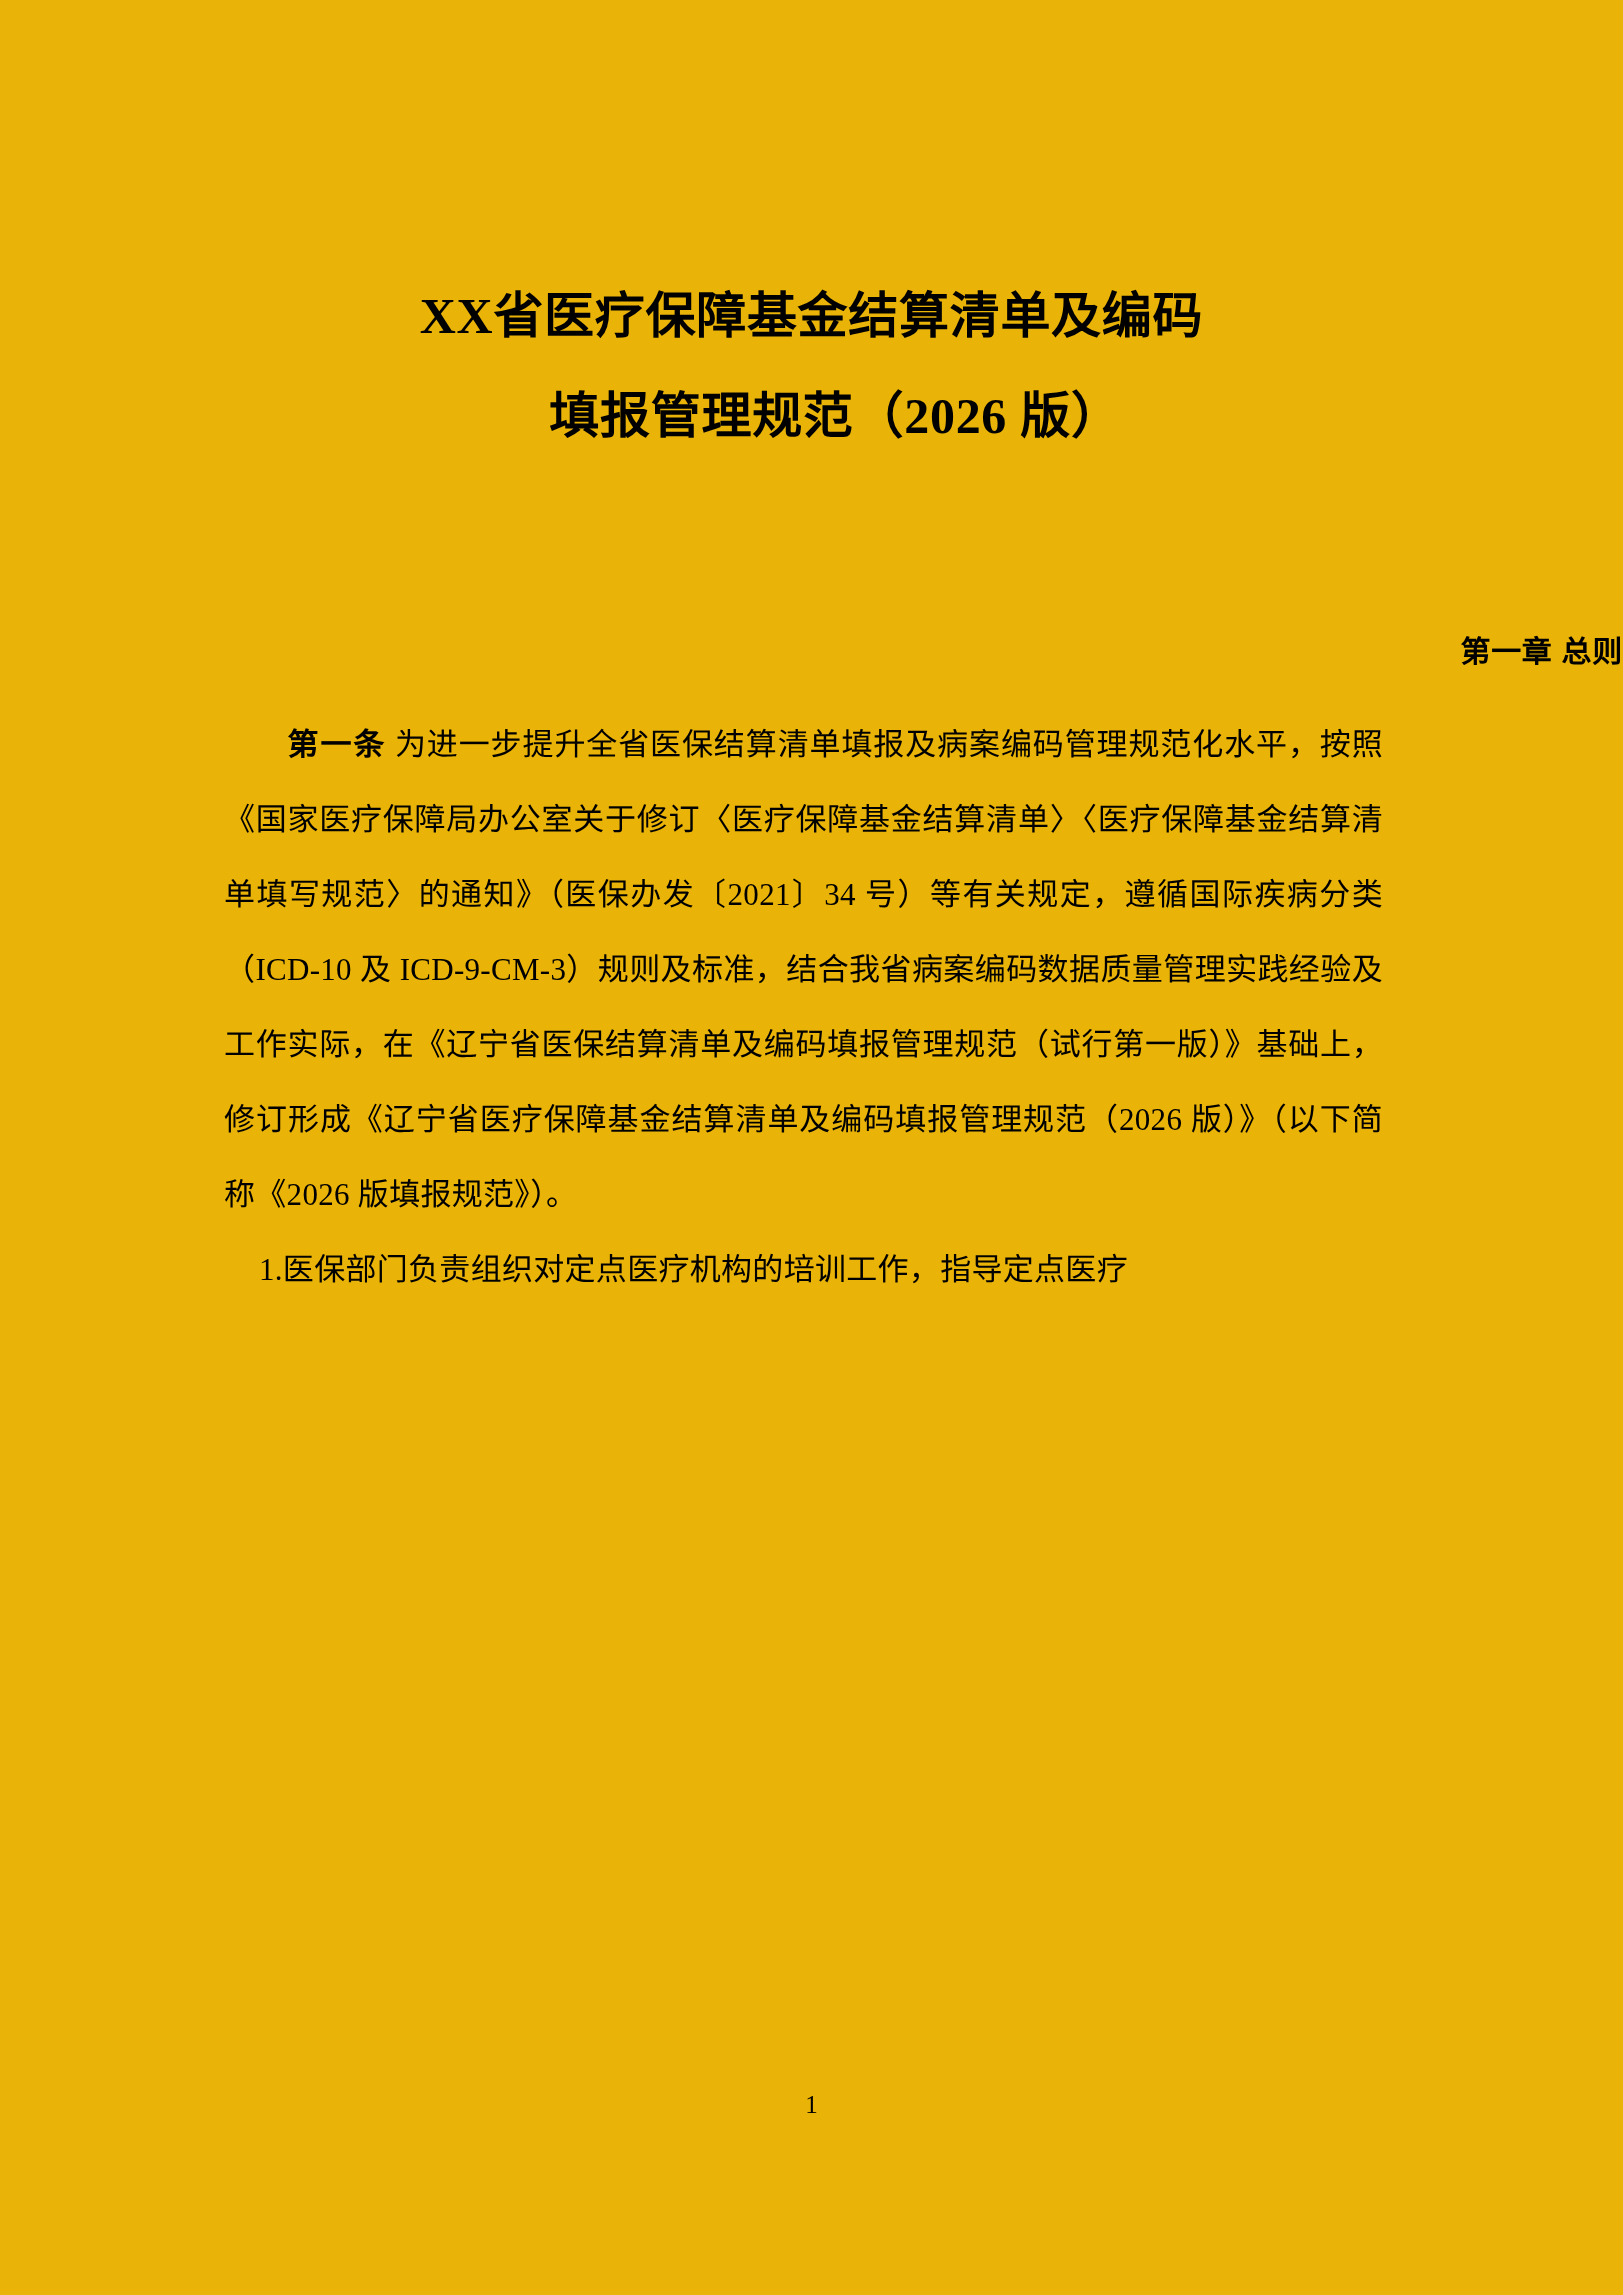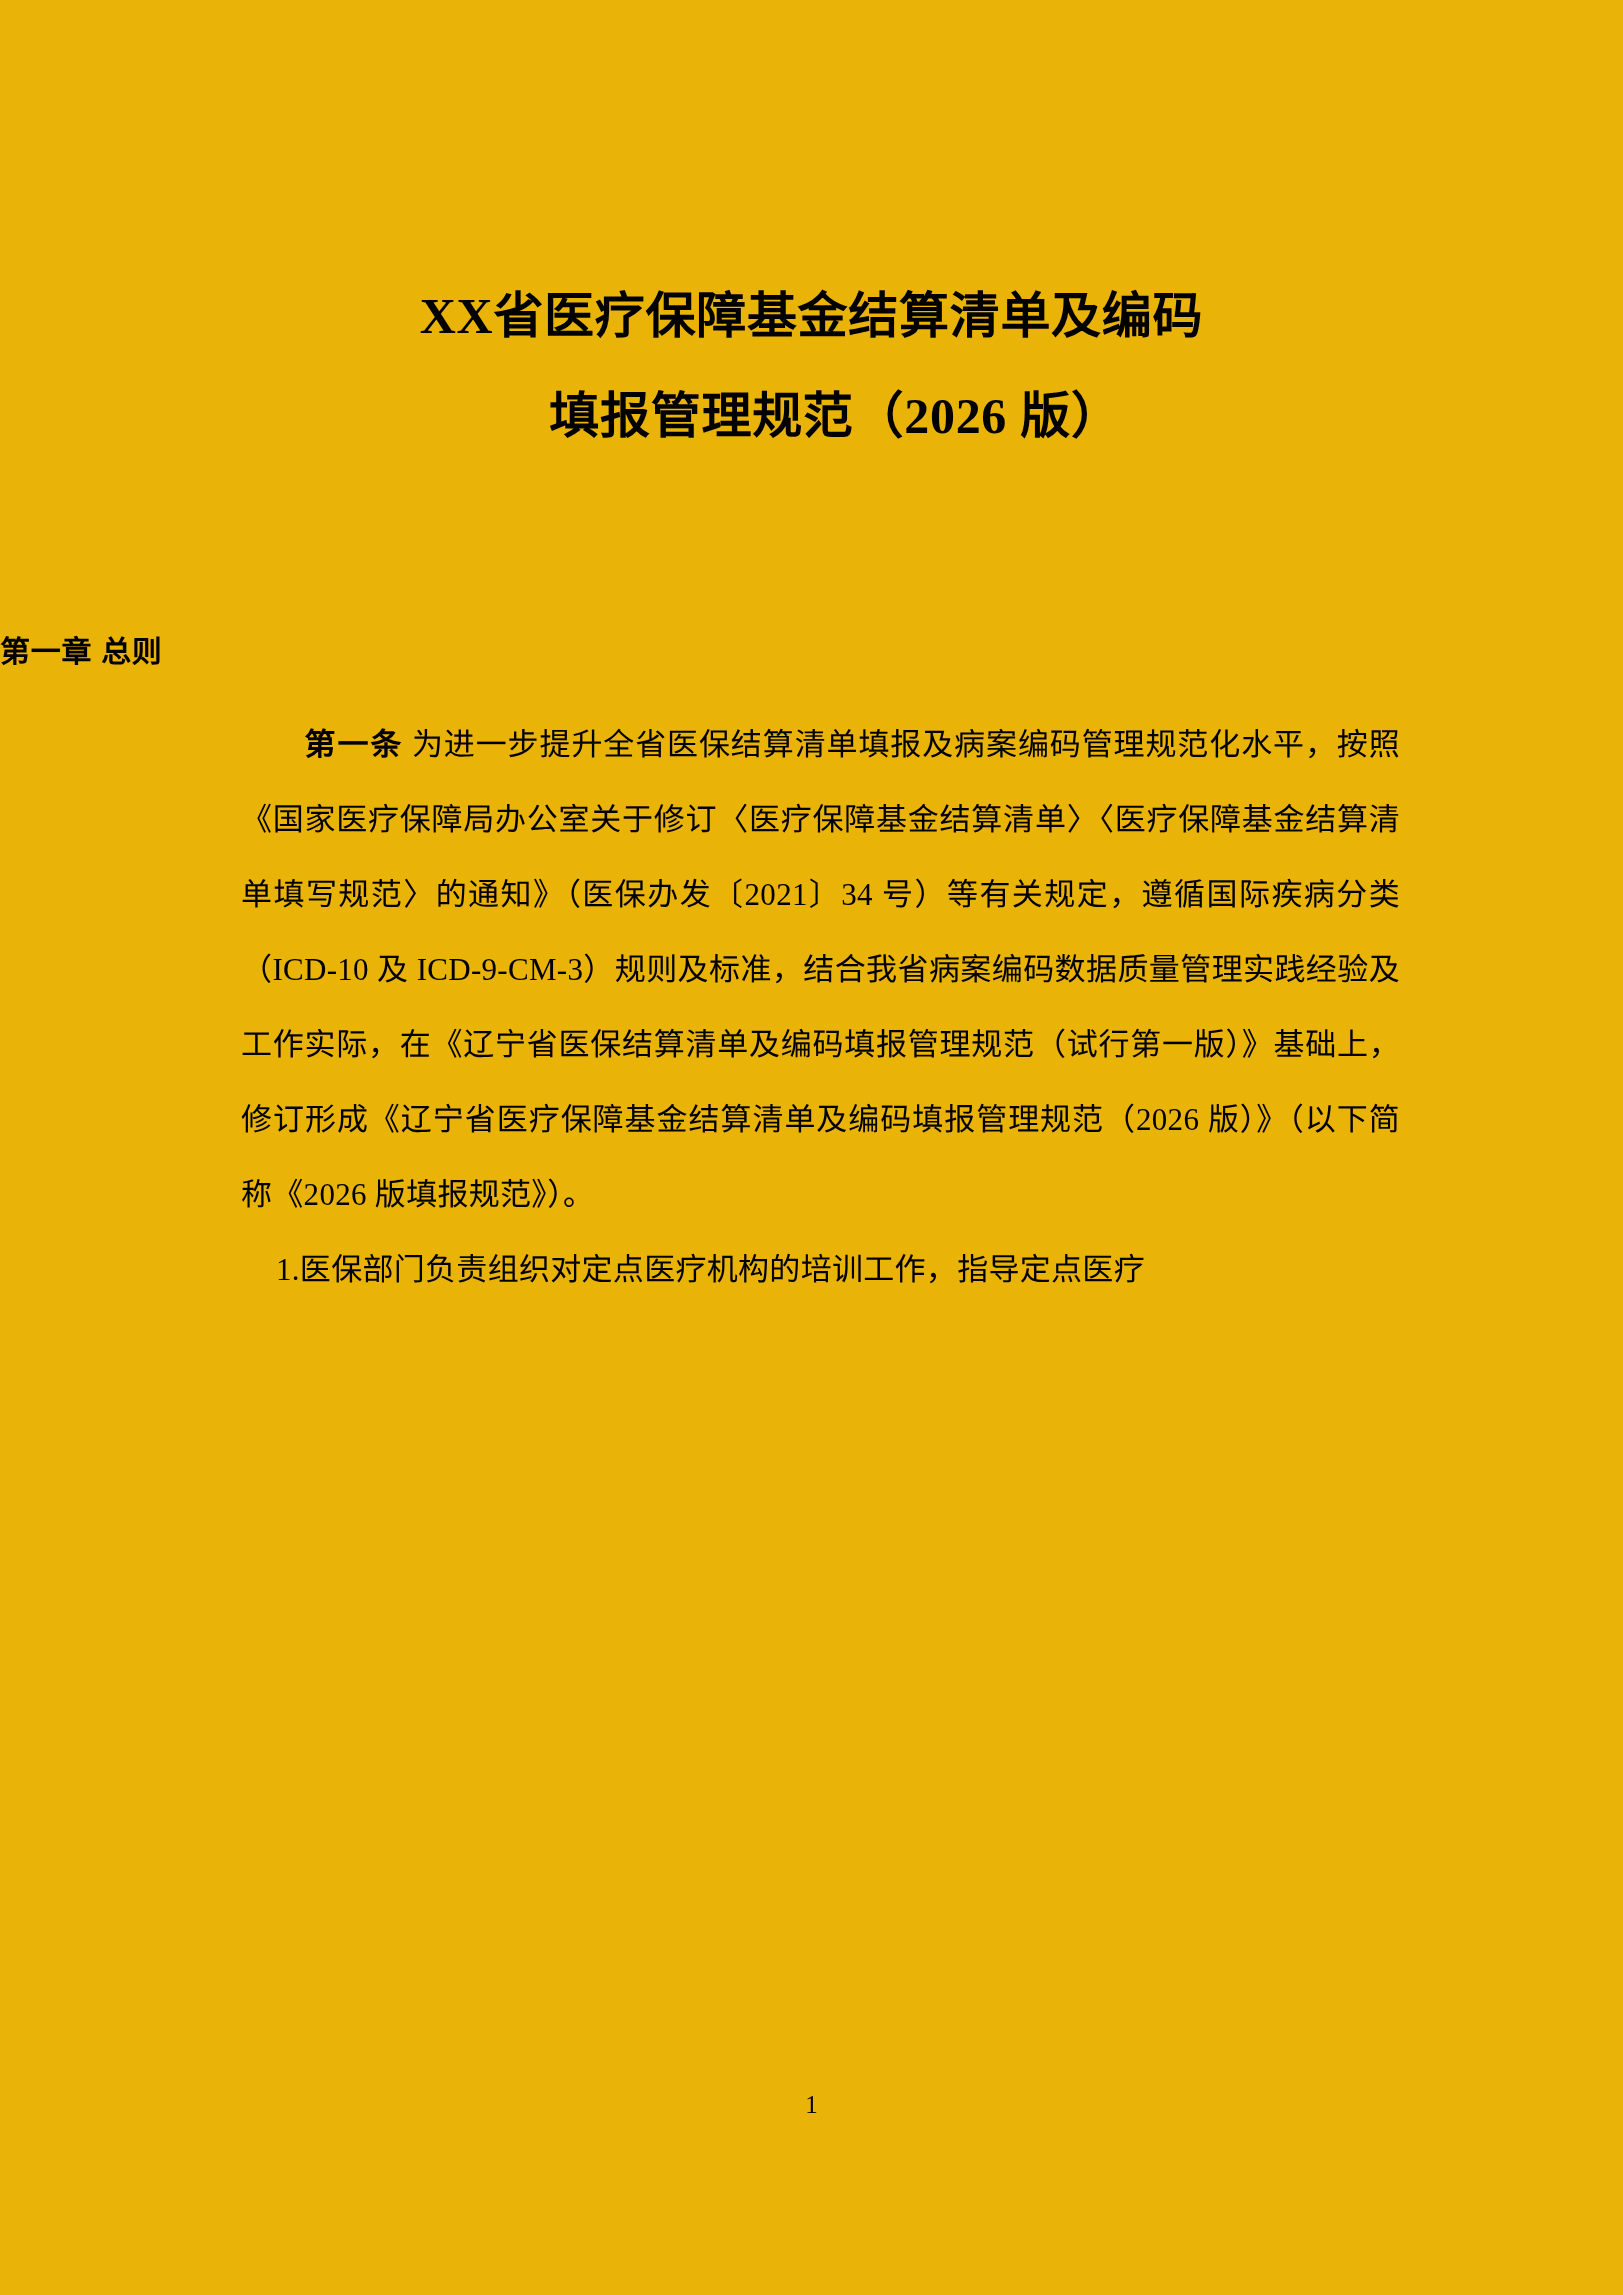--- a/index.html
+++ b/index.html
@@ -38,32 +38,32 @@
     margin-top: 29px;
     padding-left: 48px;
   }
 
   
   .chapter-heading {
     position: absolute;
     left: 0;
     right: 0;
     top: 630px;
-    text-align: left;
+    text-align: right;
     font-family: "Liberation Sans", "DejaVu Sans", sans-serif;
     font-weight: bold;
     font-size: 30px;
     line-height: 43px;
     letter-spacing: 0.7px;
   }
 
   
   .body-col {
     position: absolute;
-    left: 241px;
+    left: 224px;
     top: 707px;
     width: 1159px;
   }
   .para {
     font-family: "Liberation Serif", "DejaVu Serif", serif;
     font-size: 31px;
     line-height: 75px;
     text-align: justify;
     text-justify: inter-ideograph;
     letter-spacing: 0.3px;

